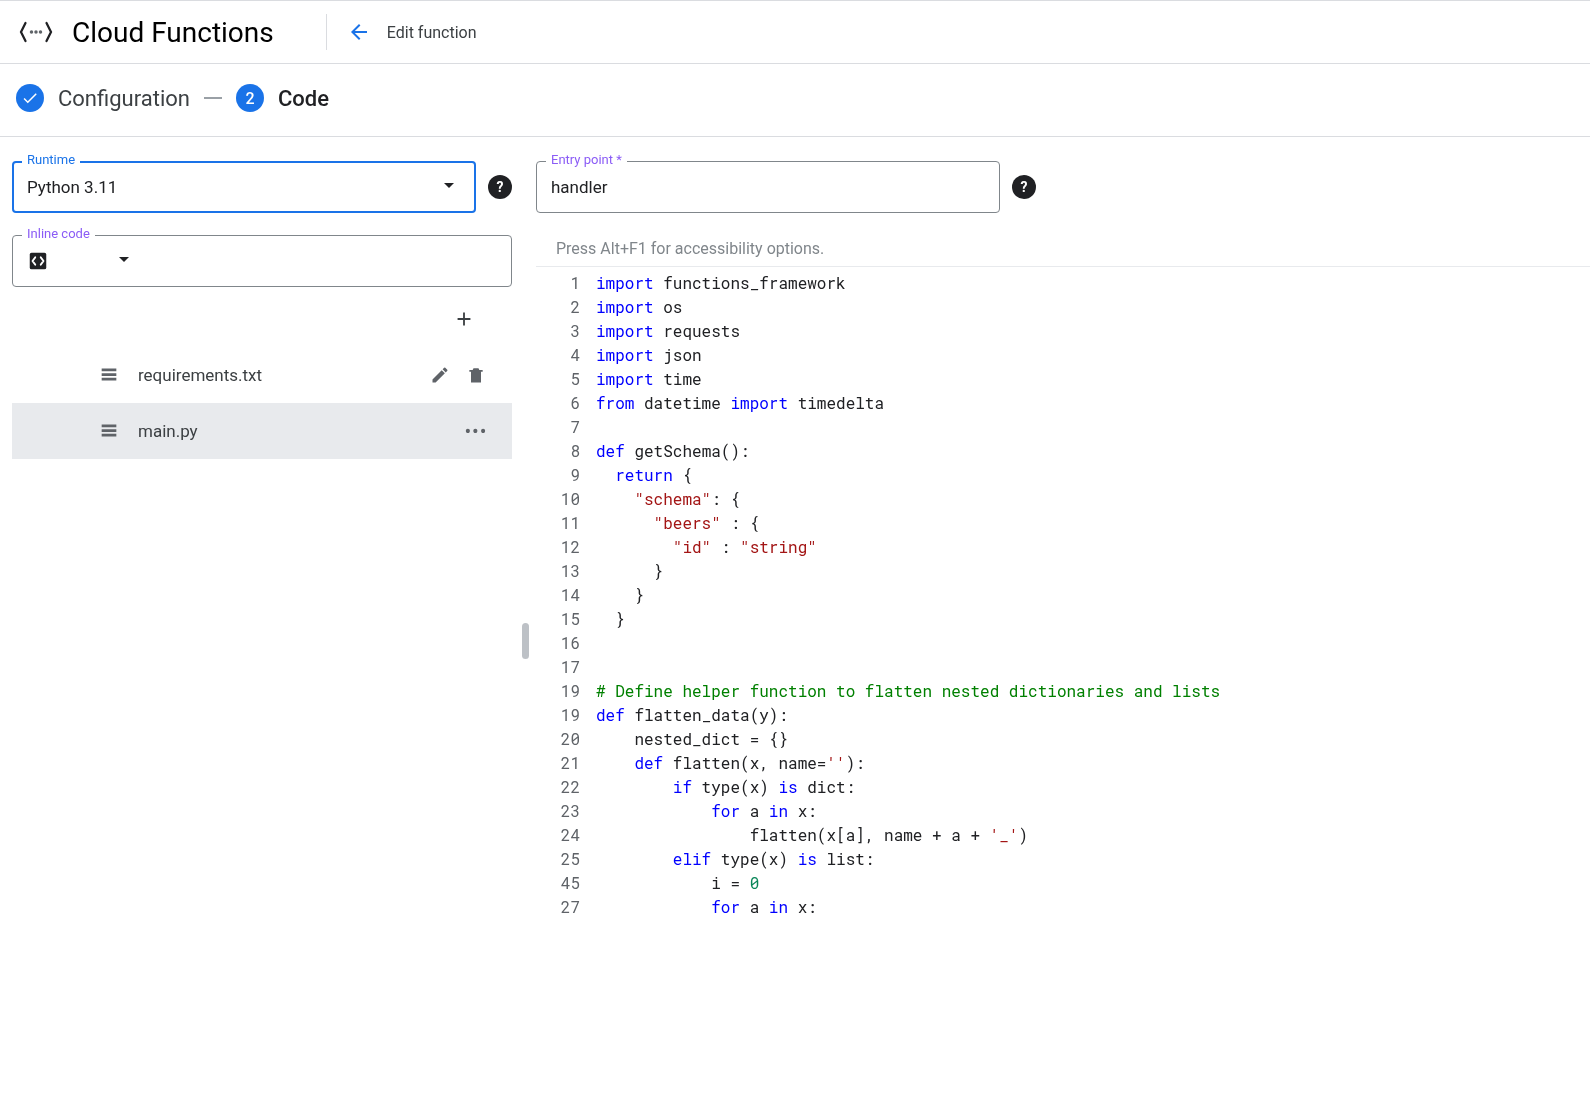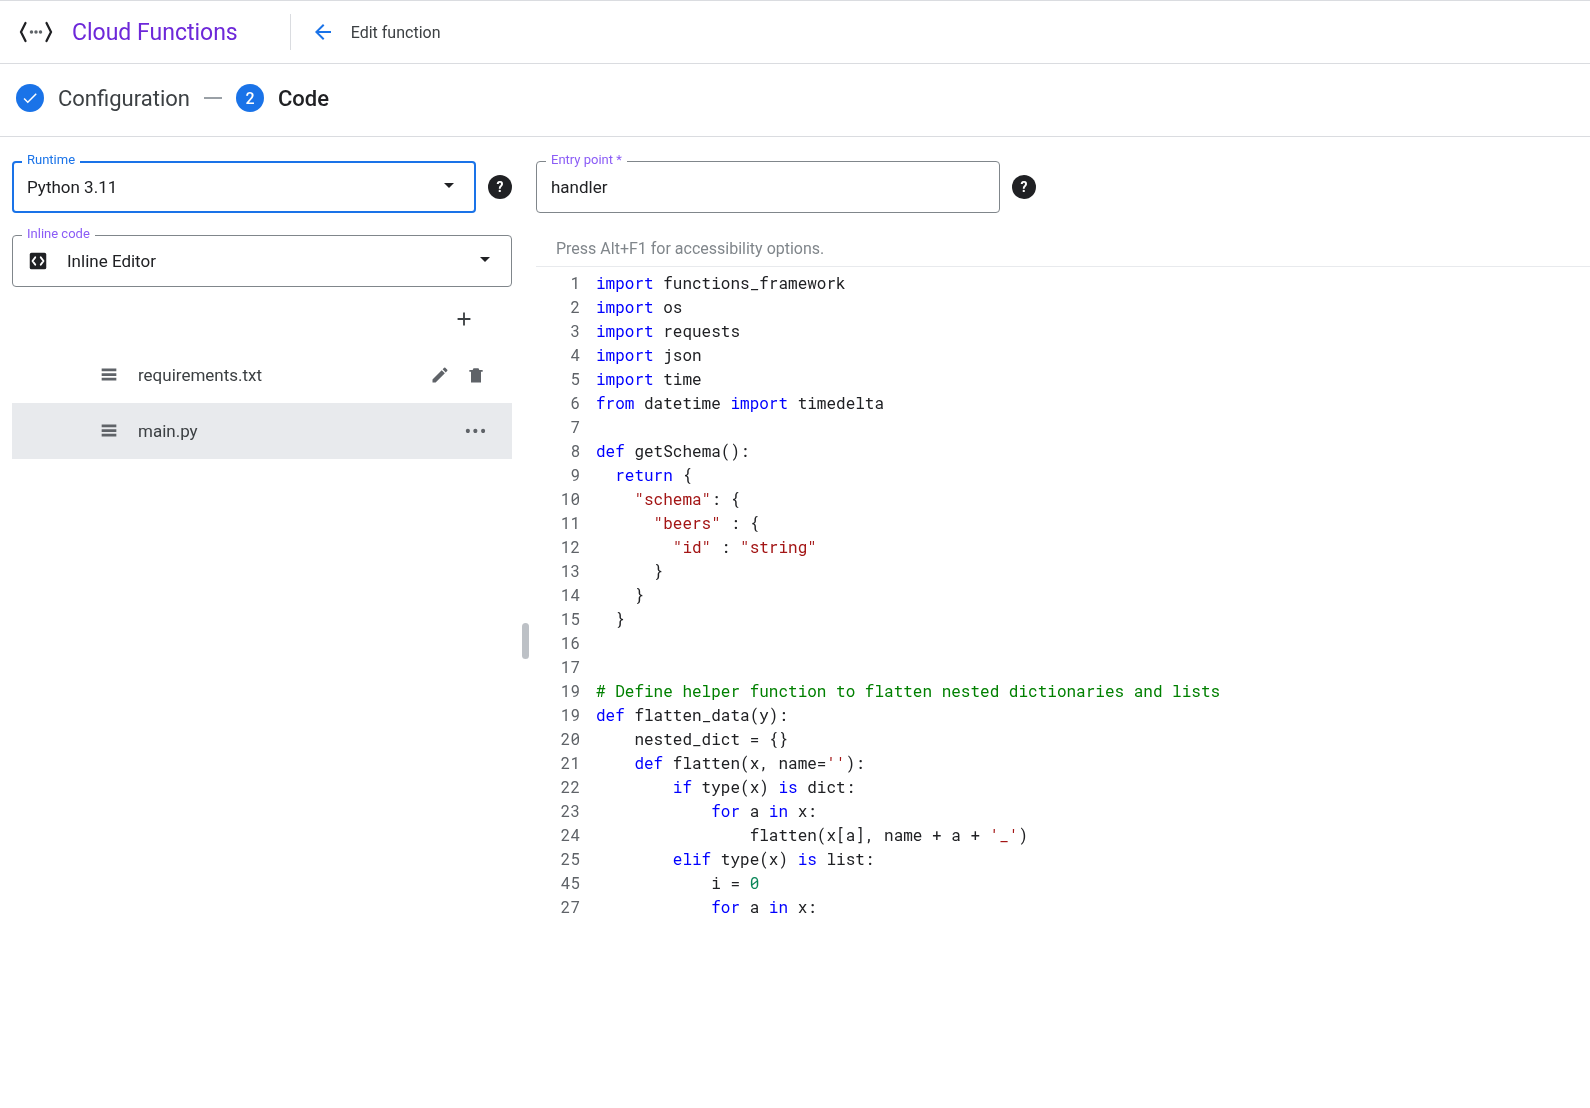--- a/index.html
+++ b/index.html
@@ -22,23 +22,23 @@
 .logo-icon {
   width: 40px;
   height: 40px;
   display: flex;
   align-items: center;
   justify-content: center;
   margin-right: 16px;
 }
 .logo-icon svg { width: 36px; height: 36px; }
 .product-title {
-  font-size: 23px;
+  font-size: 28px;
   font-weight: 400;
-  color: #6d28d9;
+  color: #000000;
   padding-right: 40px;
 }
 .header-divider {
   width: 1px;
   height: 36px;
   background: #dadce0;
   margin: 0 12px;
 }
 .back-arrow {
   width: 40px;
@@ -124,20 +124,21 @@
   height: 52px;
   border: 1px solid #80868b;
   border-radius: 4px;
   padding: 0 14px;
   font-size: 17px;
   color: #202124;
   display: flex;
   align-items: center;
   cursor: pointer;
   background: #fff;
+  gap: 45px;
 }
 .select-box.focused { outline: 2px solid #1a73e8; outline-offset: -2px; border-color: transparent; }
 .select-box .value { flex: 1; }
 .select-box .chev svg { width: 24px; height: 24px; fill: #202124; }
 .select-box .inline-icon { margin-right: 18px; display:flex; align-items:center; }
 .select-box .inline-icon svg { width: 22px; height: 22px; fill: #202124; }
 .input-box { cursor: text; }
 .help-icon {
   width: 24px; height: 24px;
   border-radius: 50%;
@@ -275,21 +276,20 @@
     <div class="field-row" style="margin-bottom:6px;">
       <div class="field-wrap">
         <div class="field-label">Inline code</div>
         <div class="select-box">
           <span class="inline-icon">
             <svg viewBox="0 0 24 24">
                 <rect x="3" y="3" width="18" height="18" rx="2" fill="#202124"></rect>
                 <path d="M9 8l-3 4 3 4M15 8l3 4-3 4" stroke="#fff" stroke-width="2" fill="none" stroke-linecap="round" stroke-linejoin="round"></path>
               </svg>
           </span>
-          <span class="value">Inline Editor</span>
           <span class="chev">
             <svg viewBox="0 0 24 24">
                 <path d="M7 10l5 5 5-5z"></path>
               </svg>
           </span>
         </div>
       </div>
     </div>
 
     <div class="add-row">

